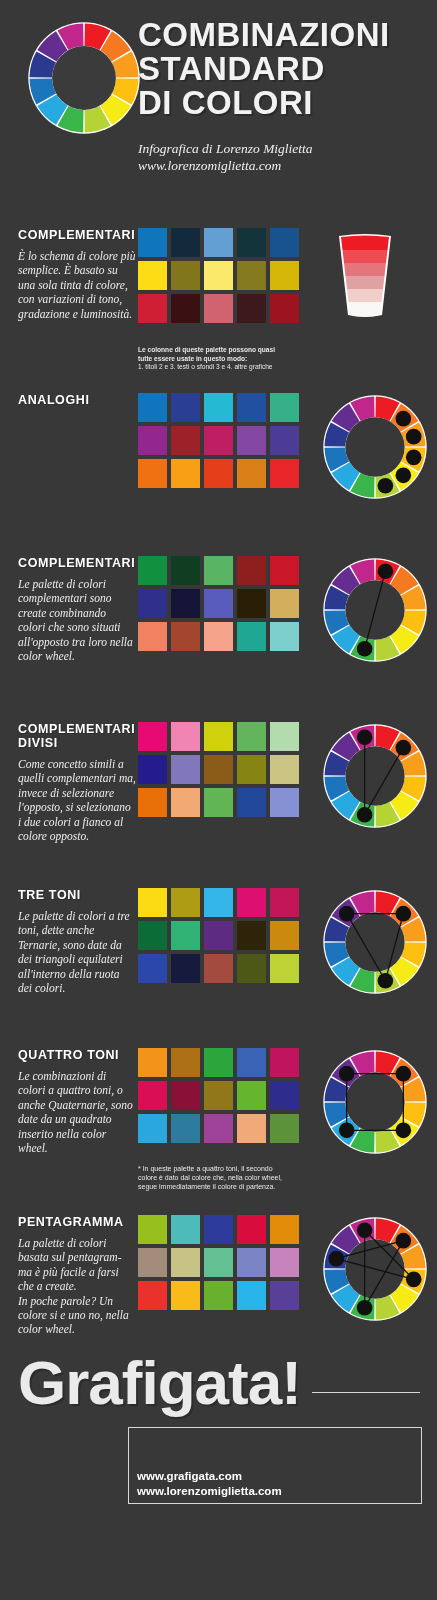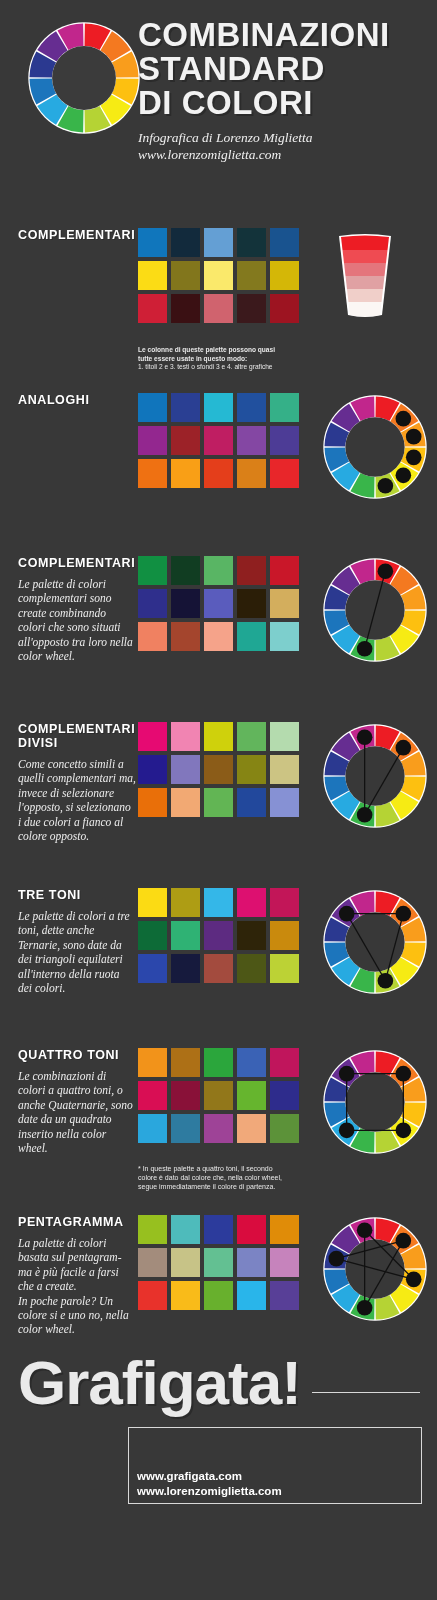--- a/index.html
+++ b/index.html
@@ -15,21 +15,21 @@
   
   .header{position:relative;height:215px;}
   .header-wheel{position:absolute;left:28px;top:22px;width:112px;height:112px;}
   .header-titles{position:absolute;left:138px;top:18px;width:290px;}
   .header-titles .t{
     font-weight:bold;font-size:33px;line-height:34px;
     color:#f2f2f2;letter-spacing:0.5px;
     text-shadow:2px 2px 0 #2b2b2b;
   }
   .header-sub{
-    margin-top:9px;
+    margin-top:20px;
     font-family:"Liberation Serif", serif;
     font-style:italic;font-size:13.5px;line-height:17px;color:#efefef;
   }
 
   
   .section{position:relative;padding-left:18px;}
   .sec-title{
     font-weight:bold;font-size:12.5px;letter-spacing:0.6px;
     color:#ffffff;text-shadow:1px 1px 0 #2b2b2b;
     line-height:14px;
@@ -111,20 +111,21 @@
         <div>Infografica di Lorenzo Miglietta</div>
         <div>www.lorenzomiglietta.com</div>
       </div>
     </div>
   </div>
 
   <div id="sections-host">
       <div class="section" style="position: absolute; left: 0px; top: 228px; width: 437px;">
         <div class="sec-left">
           <div class="sec-title">COMPLEMENTARI</div>
+          <div class="sec-desc">È lo schema di colore più semplice. È basato su una sola tinta di colore, con variazioni di tono, gradazione e luminosità.</div>
         </div>
         <div class="grid">
           <div class="grow">
             <span class="sw" title="#1076bc" style="background: rgb(16, 118, 188);"></span>
             <span class="sw" title="#122a3c" style="background: rgb(18, 42, 60);"></span>
             <span class="sw" title="#649fd4" style="background: rgb(100, 159, 212);"></span>
             <span class="sw" title="#13333a" style="background: rgb(19, 51, 58);"></span>
             <span class="sw" title="#19538f" style="background: rgb(25, 83, 143);"></span>
           </div>
           <div class="grow">

